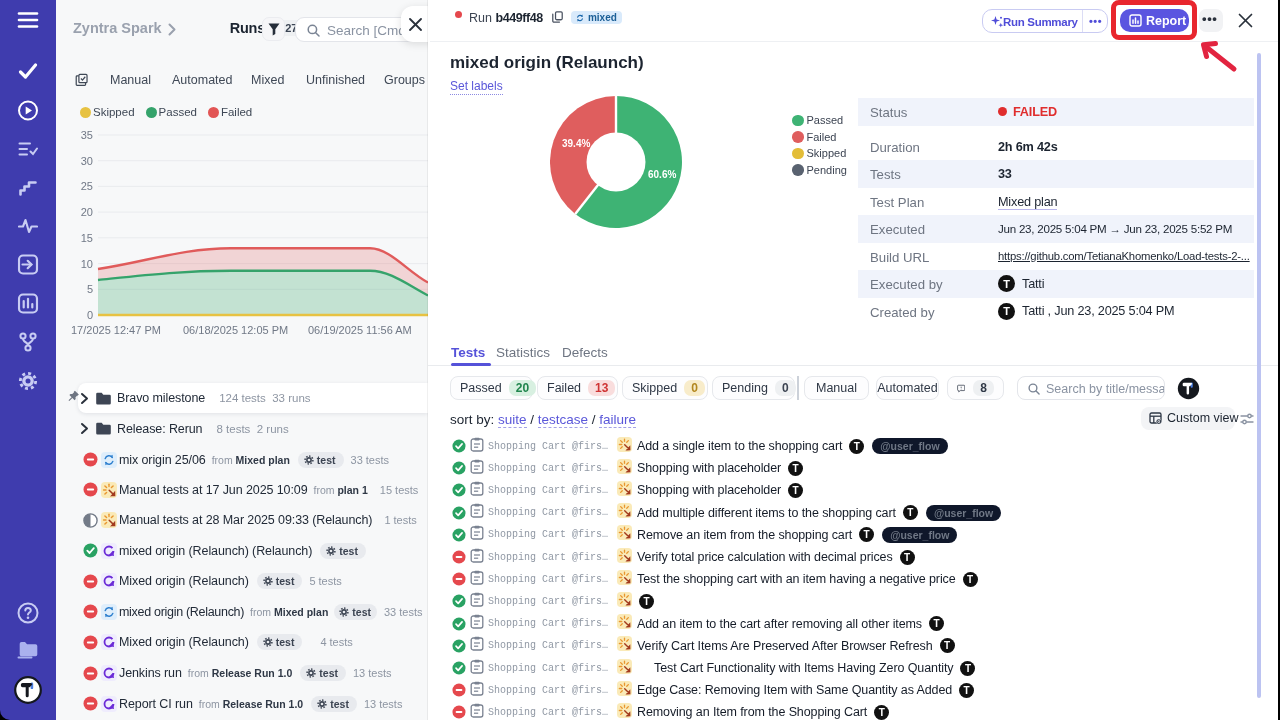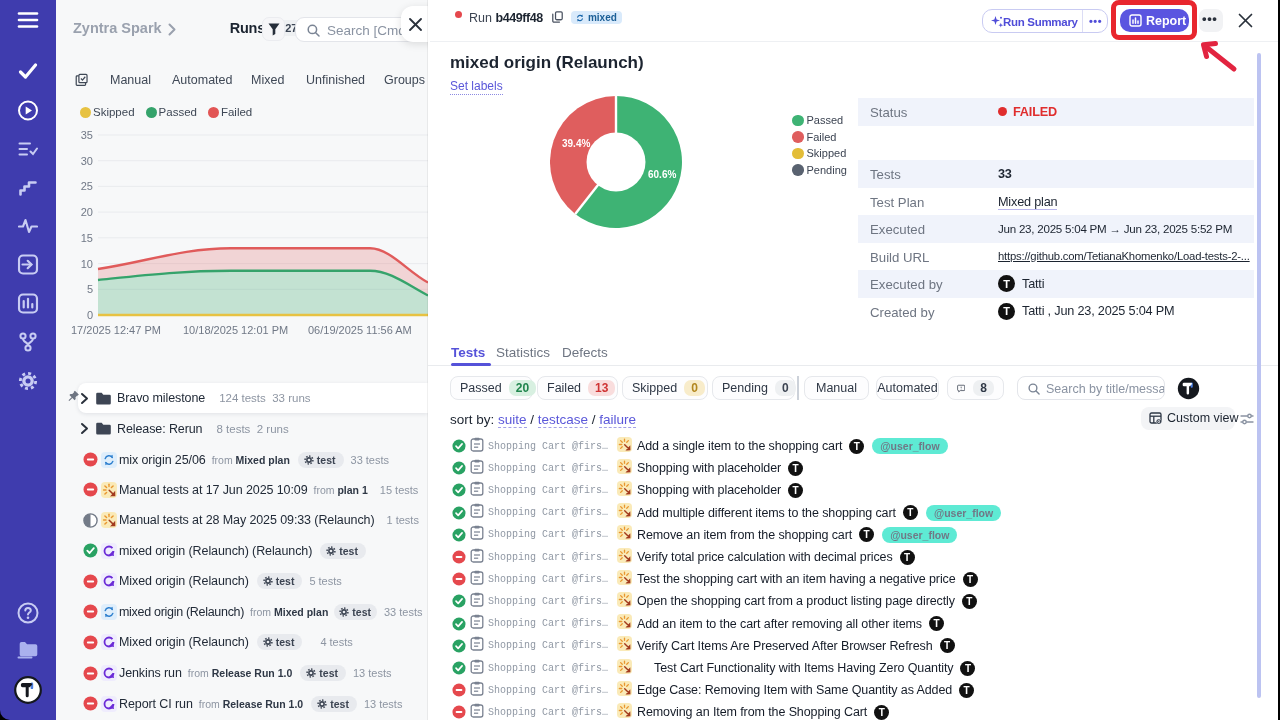--- a/index.html
+++ b/index.html
@@ -31,21 +31,21 @@
   .tlabel { position:absolute; left:12px; top:7px; font-size:13.2px; color:#6e7582; }
   .tval { position:absolute; left:140px; top:7px; font-size:12.7px; color:#1c2430; letter-spacing:-0.2px; white-space:nowrap; overflow:hidden; max-width:252px; }
   
   .fbtn { position:absolute; top:376px; height:24px; border:1px solid #e6e8ec; background:#fdfdfe; border-radius:8px; display:flex; align-items:center; gap:7px; padding:0 9px; font-size:12.5px; color:#2f3846; box-sizing:border-box; }
   .fbadge { border-radius:7px; font-size:12px; font-weight:600; padding:1px 7px; }
   
   .testrow { position:absolute; left:452px; height:22px; display:flex; align-items:center; }
   .mono { font-family:Liberation Mono, monospace; font-size:10px; color:#9098a4; white-space:nowrap; overflow:hidden; flex-shrink:0; }
   .ttl { font-size:12.5px; color:#151c28; font-weight:500; letter-spacing:-0.1px; }
   .tava { width:15px; height:15px; border-radius:50%; background:#111; color:#fff; font-size:10px; font-weight:700; display:flex; align-items:center; justify-content:center; }
-  .tagpill { background:#5eead4; border-radius:8px; color:#707886; font-size:10.5px; font-weight:600; padding:2px 8px; }
+  .tagpill { background:#0f172a; border-radius:8px; color:#707886; font-size:10.5px; font-weight:600; padding:2px 8px; }
   
   .runrow { position:absolute; width:372px; height:30px; display:flex; align-items:center; white-space:nowrap; }
   .rtitle { font-size:12.5px; color:#222b38; letter-spacing:-0.1px; }
   .rmeta { font-size:11.5px; color:#8d95a2; }
   .rfrom { font-size:10.5px; color:#8d95a2; }
   .rfromb { font-size:10.5px; color:#2f3846; font-weight:700; }
   .rpill { background:#e8eaee; border-radius:9px; color:#3c4452; font-size:10.5px; font-weight:700; padding:2px 8px 2px 6px; display:inline-flex; align-items:center; gap:3px; }
   #blackedge { position:absolute; left:1278px; top:0; width:2px; height:720px; background:#000; }
   #scrollthumb { position:absolute; left:1257px; top:53px; width:4px; height:645px; border-radius:3px; background:#bcc3f1; }
 </style>
@@ -130,21 +130,21 @@
 
       <path d="M42 154 C90 149, 125 144.8, 175 144.8 L314 144.8 C334 144.8, 352 159, 372 169.5 L372 189 L42 189 Z" fill="rgba(60,170,110,0.28)"></path>
 
       <path d="M42 143 C90 136, 125 122.3, 175 122.3 L314 122.3 C334 122.3, 352 146, 372 156.5 L372 169.5 C352 159, 334 144.8, 314 144.8 L175 144.8 C125 144.8, 90 149, 42 154 Z" fill="rgba(224,85,85,0.22)"></path>
       <path d="M42 143 C90 136, 125 122.3, 175 122.3 L314 122.3 C334 122.3, 352 146, 372 156.5" stroke="#e05b5b" stroke-width="2.4" fill="none"></path>
       <path d="M42 154 C90 149, 125 144.8, 175 144.8 L314 144.8 C334 144.8, 352 159, 372 169.5" stroke="#35a36b" stroke-width="2.4" fill="none"></path>
       <line x1="42" y1="189" x2="372" y2="189" stroke="#e7c242" stroke-width="2.4"></line>
     </svg>
     <div class="abs" style="left:0px; top:324px; font-size:11px; color:#707886;">
       <span class="abs" style="left:15px; width:120px;">17/2025 12:47 PM</span>
-      <span class="abs" style="left:127px; width:140px;">10/18/2025 12:01 PM</span>
+      <span class="abs" style="left:127px; width:140px;">06/18/2025 12:05 PM</span>
       <span class="abs" style="left:252px; width:140px;">06/19/2025 11:56 AM</span>
     </div>
 
     <div class="abs" style="left:22px; top:383px; width:350px; height:30px; background:#fff; border-radius:8px 0 0 8px; box-shadow:0 1px 4px rgba(20,30,60,0.10);"></div>
     <svg class="abs" style="left:11px; top:389px;" width="13" height="14" viewBox="0 0 24 24">
         <path fill="#6e7582" d="M14.6 2.2l7.2 7.2-2 2-.9-.3-3.2 3.2.3 3.4-2 2-4.1-4.1-5.7 5.7-1.4-1.4 5.7-5.7-4.1-4.1 2-2 3.4.3 3.2-3.2-.4-1z"></path>
       </svg>
     <div class="runrow" style="left:24px; top:383px;">
       <svg style="margin-right:7px" width="9" height="13" viewBox="0 0 9 13">
           <path d="M2 2 L7 6.5 L2 11" stroke="#2a313c" stroke-width="2" fill="none" stroke-linecap="round" stroke-linejoin="round"></path>
@@ -216,21 +216,21 @@
           <rect width="16" height="16" rx="4" fill="#faeab8"></rect>
           <g stroke="#e8962e" stroke-width="1.4" stroke-linecap="round">
             <line x1="8" y1="2.2" x2="8" y2="4.6"></line>
             <line x1="2.5" y1="8" x2="5" y2="8"></line>
             <line x1="3.9" y1="3.9" x2="5.6" y2="5.6"></line>
             <line x1="12.1" y1="3.9" x2="10.4" y2="5.6"></line>
             <line x1="3.9" y1="12.1" x2="5.6" y2="10.4"></line>
           </g>
           <path d="M8.2 8.2 l5.2 5.2 M10.8 13.6 l2.8-.1-.1-2.8z" stroke="#a33b1e" stroke-width="1.5" fill="#a33b1e" stroke-linecap="round"></path>
         </svg>
-      <span class="rtitle">Manual tests at 28 May 2025 09:33 (Relaunch)</span>
+      <span class="rtitle">Manual tests at 28 Mar 2025 09:33 (Relaunch)</span>
       <span class="rmeta" style="margin-left:12px; font-size:11px;">1 tests</span>
     </div>
     <div class="runrow" style="left:27px; top:535.5px;">
       <svg style="margin-right:3px" width="15" height="15" viewBox="0 0 15 15">
           <circle cx="7.5" cy="7.5" r="7" fill="#29a263"></circle>
           <path d="M4.3 7.7 L6.6 10 L10.8 5.2" stroke="#fff" stroke-width="1.8" fill="none" stroke-linecap="round" stroke-linejoin="round"></path>
         </svg>
       <svg style="margin-right:2px" width="16" height="16" viewBox="0 0 16 16">
           <rect width="16" height="16" rx="4" fill="#efecfd"></rect>
           <circle cx="8" cy="8" r="4.5" stroke="#6b2bd7" stroke-width="1.8" fill="none" stroke-dasharray="24.5 3.8"></circle>
@@ -420,20 +420,24 @@
     <div class="abs" style="left:364px; top:112px; font-size:11px; color:#3c4452;">
       <div style="display:flex;align-items:center;height:16.5px;"><span style="width:11.5px;height:11.5px;border-radius:50%;background:#3eb374;margin-right:3px;"></span>Passed</div>
       <div style="display:flex;align-items:center;height:16.5px;"><span style="width:11.5px;height:11.5px;border-radius:50%;background:#df5e5e;margin-right:3px;"></span>Failed</div>
       <div style="display:flex;align-items:center;height:16.5px;"><span style="width:11.5px;height:11.5px;border-radius:50%;background:#e3bd38;margin-right:3px;"></span>Skipped</div>
       <div style="display:flex;align-items:center;height:16.5px;"><span style="width:11.5px;height:11.5px;border-radius:50%;background:#596270;margin-right:3px;"></span>Pending</div>
     </div>
 
     <div class="trow alt" style="top:98px;">
         <span class="tlabel">Status</span>
         <span class="tval" style="color:#e02d2d;font-weight:700;"><span style="display:inline-block;width:9px;height:9px;border-radius:50%;background:#e02d2d;margin-right:6px;"></span>FAILED</span>
+      </div>
+    <div class="trow" style="top:132.5px;">
+        <span class="tlabel">Duration</span>
+        <span class="tval" style="font-weight:600;">2h 6m 42s</span>
       </div>
     <div class="trow alt" style="top:160px;">
         <span class="tlabel">Tests</span>
         <span class="tval" style="font-weight:600;">33</span>
       </div>
     <div class="trow" style="top:187.5px;">
         <span class="tlabel">Test Plan</span>
         <span class="tval lnk" style="border-bottom:1px solid #b9b7ec; padding-bottom:0px; width:auto;">Mixed plan</span>
       </div>
     <div class="trow alt" style="top:215px;">
@@ -728,21 +732,20 @@
             <rect width="16" height="16" rx="4" fill="#faeab8"></rect>
             <g stroke="#e8962e" stroke-width="1.4" stroke-linecap="round">
               <line x1="8" y1="2.2" x2="8" y2="4.6"></line>
               <line x1="2.5" y1="8" x2="5" y2="8"></line>
               <line x1="3.9" y1="3.9" x2="5.6" y2="5.6"></line>
               <line x1="12.1" y1="3.9" x2="10.4" y2="5.6"></line>
               <line x1="3.9" y1="12.1" x2="5.6" y2="10.4"></line>
             </g>
             <path d="M8.2 8.2 l5.2 5.2 M10.8 13.6 l2.8-.1-.1-2.8z" stroke="#a33b1e" stroke-width="1.5" fill="#a33b1e" stroke-linecap="round"></path>
           </svg></span>
-      <span class="ttl" style="margin-left:5px">Open the shopping cart from a product listing page directly</span>
       <span class="tava" style="margin-left:7px">T</span>
 
     </div>
     <div class="testrow" style="left:24px; top:612.6px;">
       <svg width="14" height="14" viewBox="0 0 15 15">
           <circle cx="7.5" cy="7.5" r="7" fill="#29a263"></circle>
           <path d="M4.3 7.7 L6.6 10 L10.8 5.2" stroke="#fff" stroke-width="1.8" fill="none" stroke-linecap="round" stroke-linejoin="round"></path>
         </svg>
       <span style="margin-left:4px"><svg width="14" height="15" viewBox="0 0 14 15">
             <rect x="1.2" y="2" width="11.6" height="12" rx="2" stroke="#7a8291" stroke-width="1.3" fill="none"></rect>

